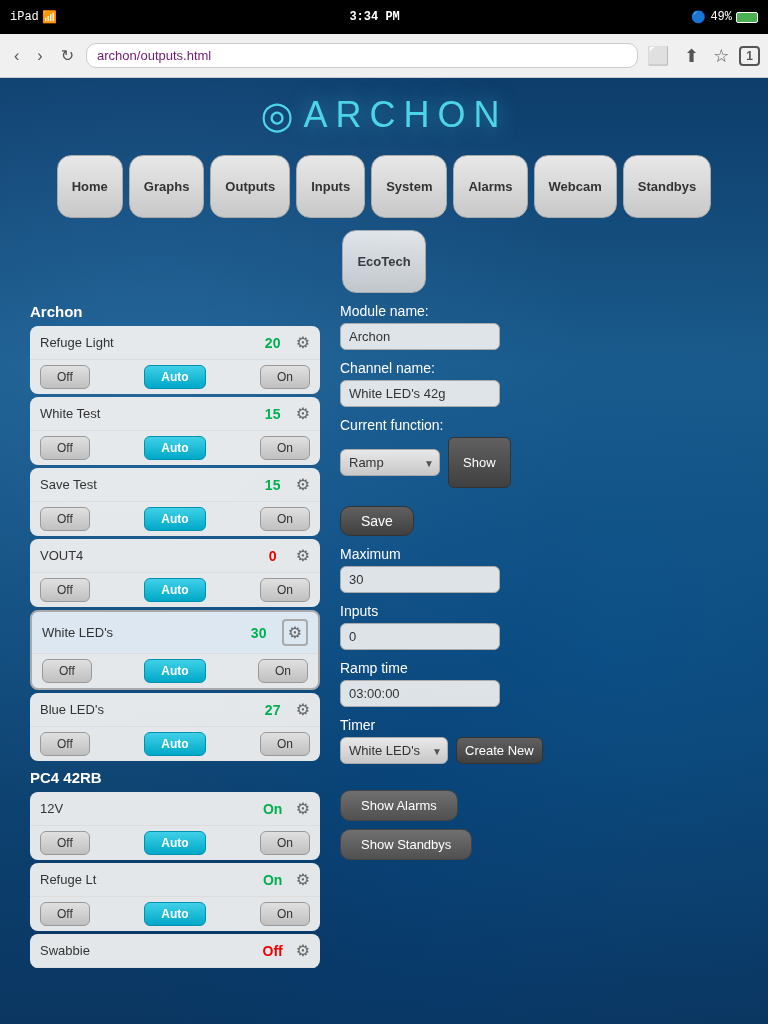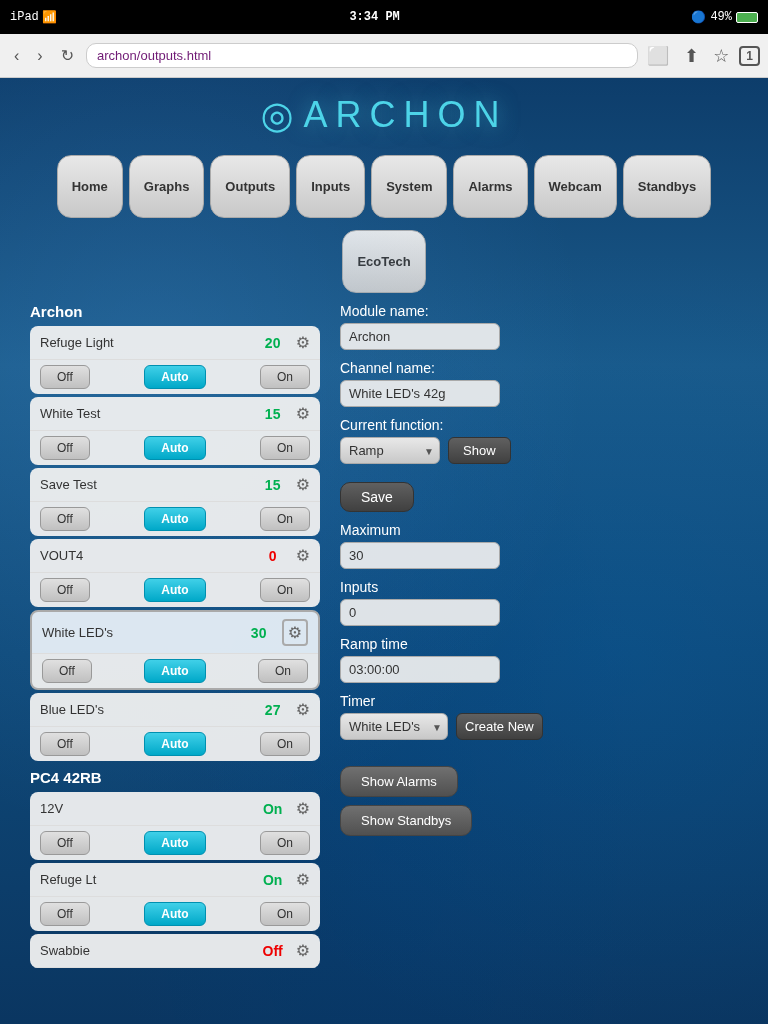--- a/index.html
+++ b/index.html
@@ -222,21 +222,21 @@
       top: 50%;
       transform: translateY(-50%);
       font-size: 10px;
       color: #555;
       pointer-events: none;
     }
     .show-btn {
       background: linear-gradient(180deg, #606060 0%, #404040 100%);
       border: 1px solid #333;
       border-radius: 6px;
-      padding: 5px 14px;
+      padding: 17px 14px;
       font-size: 13px;
       color: #fff;
       cursor: pointer;
     }
     .save-btn {
       background: linear-gradient(180deg, #606060 0%, #404040 100%);
       border: 1px solid #333;
       border-radius: 10px;
       padding: 6px 20px;
       font-size: 14px;

